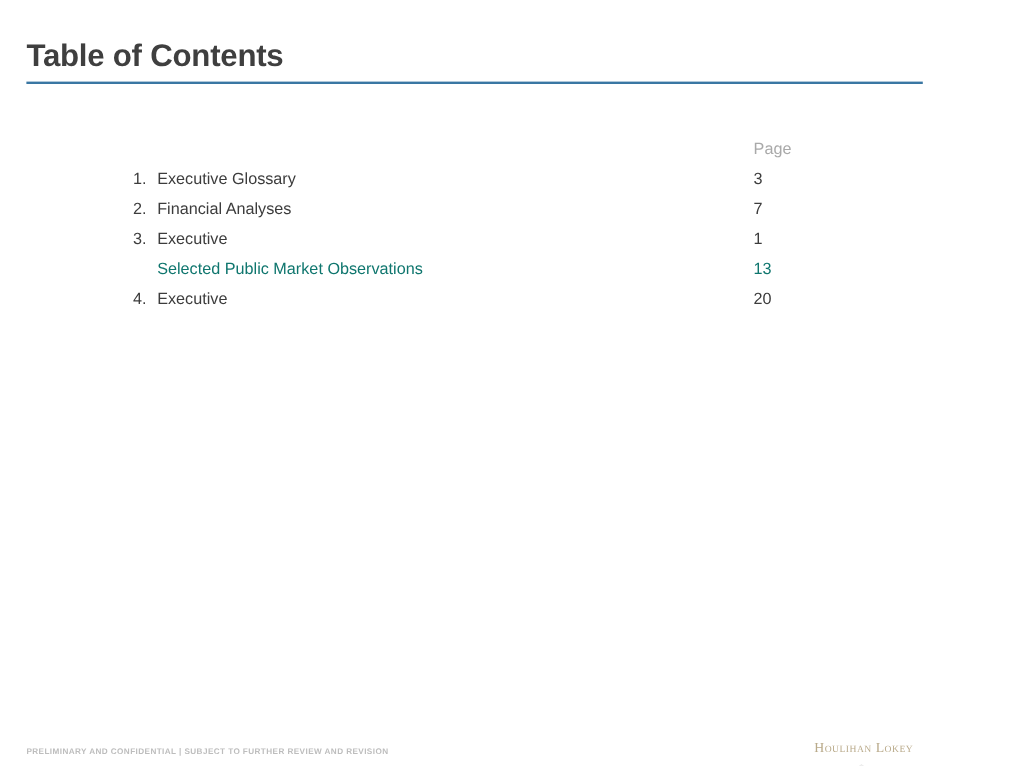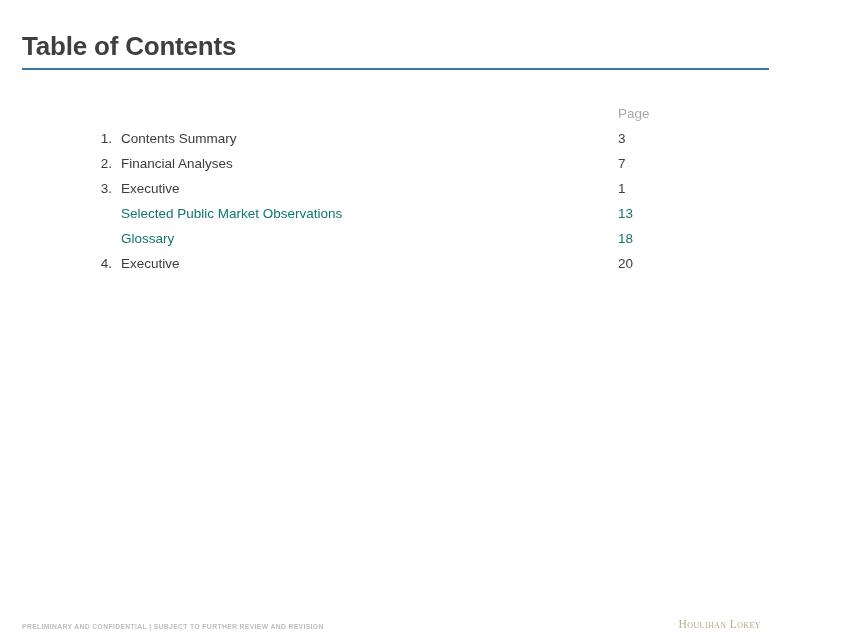--- a/index.html
+++ b/index.html
@@ -44,21 +44,21 @@
   .toc {
     position: absolute;
     left: 0;
     top: 98px;
     width: 850px;
   }
   .toc-table {
     border-collapse: collapse;
     table-layout: fixed;
     width: 700px;
-    margin: 4px;
+    margin: 14px;
   }
   .toc-table td {
     padding: 0;
     vertical-align: top;
     font-size: 13.5px;
     color: #3c3c3c;
     height: 25px;
     line-height: 25px;
   }
   .col-num   { width: 108px; text-align: right; padding-right: 9px !important; }
@@ -137,42 +137,37 @@
       <tbody>
         <tr class="hdr-row">
           <td class="col-num"></td>
           <td class="col-label"></td>
           <td class="col-page hdr-page">Page</td>
         </tr>
       </tbody>
       <tbody id="toc-rows">
           <tr class="">
             <td class="col-num num">1.</td>
-            <td class="col-label">Contents Summary</td>
+            <td class="col-label">Executive Glossary</td>
             <td class="col-page page-val">3</td>
           </tr>
           <tr class="">
             <td class="col-num num">2.</td>
             <td class="col-label">Financial Analyses</td>
             <td class="col-page page-val">7</td>
           </tr>
           <tr class="">
             <td class="col-num num">3.</td>
             <td class="col-label">Executive</td>
             <td class="col-page page-val">1</td>
           </tr>
           <tr class="sub">
             <td class="col-num"></td>
             <td class="col-label">Selected Public Market Observations</td>
             <td class="col-page">13</td>
-          </tr>
-          <tr class="sub">
-            <td class="col-num"></td>
-            <td class="col-label">Glossary</td>
-            <td class="col-page">18</td>
           </tr>
           <tr class="">
             <td class="col-num num">4.</td>
             <td class="col-label">Executive</td>
             <td class="col-page page-val">20</td>
           </tr>
         </tbody>
     </table>
   </div>
 

